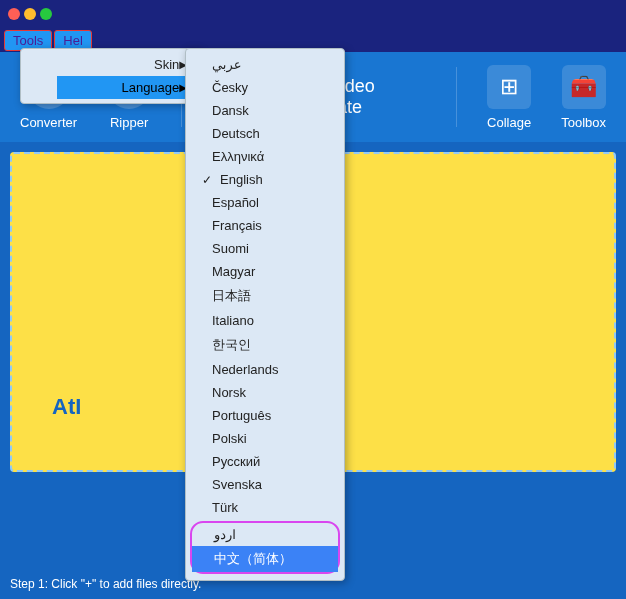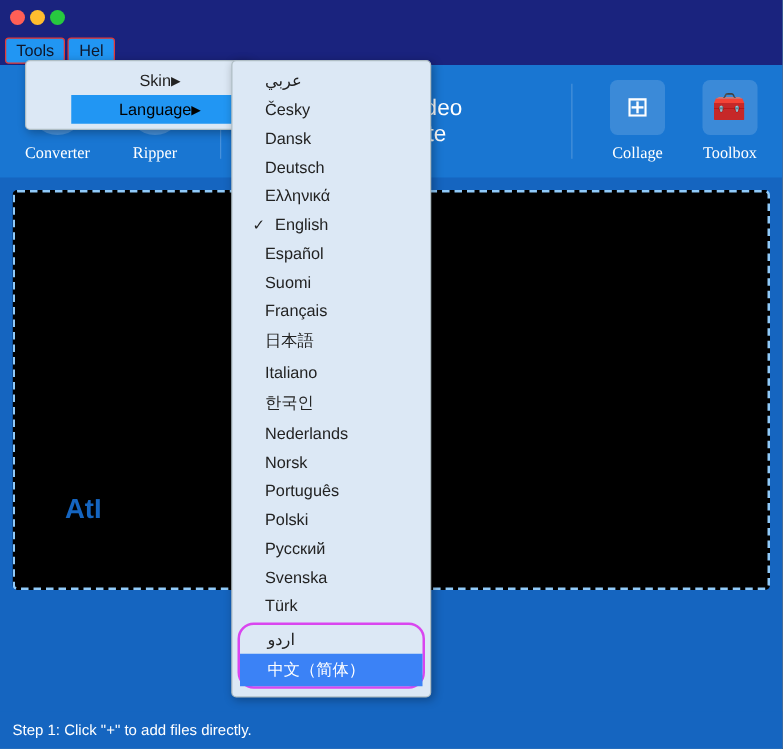--- a/index.html
+++ b/index.html
@@ -46,21 +46,21 @@
       background: #1a237e;
       display: flex;
       align-items: center;
       padding: 0 4px;
       gap: 2px;
     }
 
     .menu-item {
       padding: 2px 8px;
       font-size: 13px;
-      color: #0f172a;
+      color: #4c1d95;
       cursor: pointer;
       border-radius: 3px;
     }
 
     .menu-item.active {
       background: #2196f3;
       border: 1px solid #e53935;
     }
 
     
@@ -102,21 +102,20 @@
       display: flex;
       align-items: center;
       justify-content: center;
       font-size: 22px;
       color: white;
     }
 
     .toolbar-label {
       font-size: 13px;
       color: white;
-      font-family: Liberation Serif, serif;
     }
 
     .toolbar-separator {
       width: 1px;
       height: 60px;
       background: rgba(255,255,255,0.2);
     }
 
     
     .app-title-area {
@@ -127,21 +126,21 @@
     }
 
     .app-title {
       font-size: 18px;
       color: white;
       font-weight: 500;
     }
 
     
     .main-content {
-      background: #000000;
+      background: #fde047;
       margin: 10px;
       border: 2px dashed #90caf9;
       border-radius: 4px;
       height: 320px;
       position: relative;
     }
 
     
     .status-bar {
       height: 30px;
@@ -183,21 +182,21 @@
       padding: 4px 0;
       pointer-events: none;
     }
 
     .submenu-header {
       padding: 4px 12px;
       font-size: 13px;
       color: #222;
       display: flex;
       align-items: center;
-      justify-content: center;
+      justify-content: flex-end;
       cursor: pointer;
       margin-left: 36px;
     }
 
     .chevron {
       font-size: 10px;
     }
 
     
     .language-submenu {
@@ -326,24 +325,27 @@
       <div class="lang-item">
         <span>Ελληνικά</span>
       </div>
       <div class="lang-item checked">
         <span>English</span>
       </div>
       <div class="lang-item">
         <span>Español</span>
       </div>
       <div class="lang-item">
+        <span>Français</span>
+      </div>
+      <div class="lang-item">
         <span>Suomi</span>
       </div>
       <div class="lang-item">
-        <span>Français</span>
+        <span>Magyar</span>
       </div>
       <div class="lang-item">
         <span>日本語</span>
       </div>
       <div class="lang-item">
         <span>Italiano</span>
       </div>
       <div class="lang-item">
         <span>한국인</span>
       </div>

